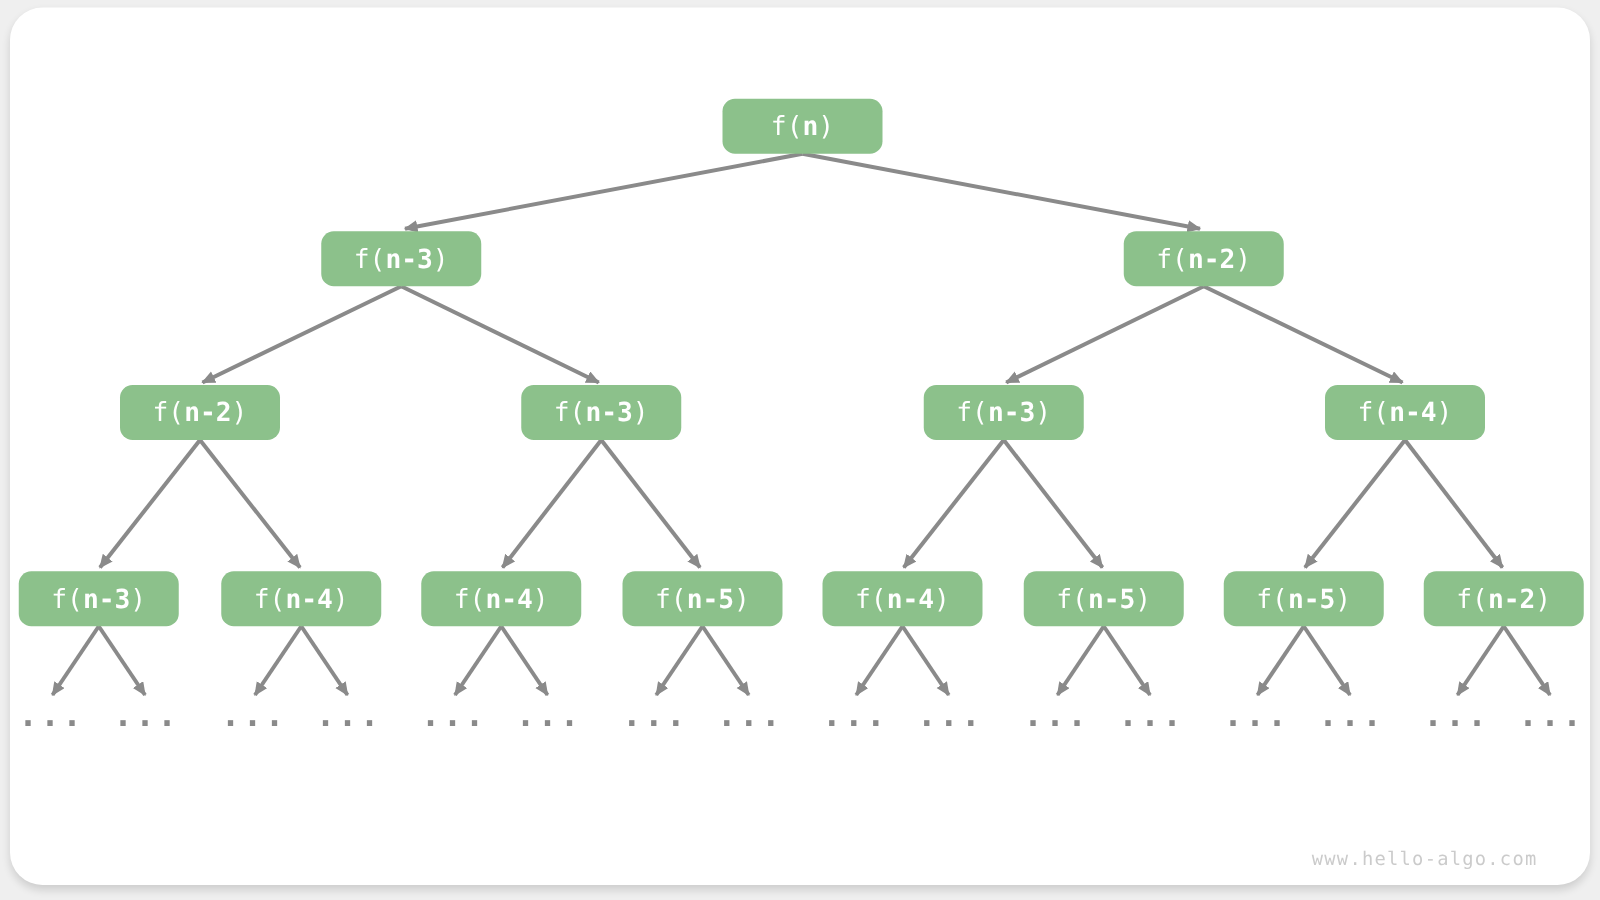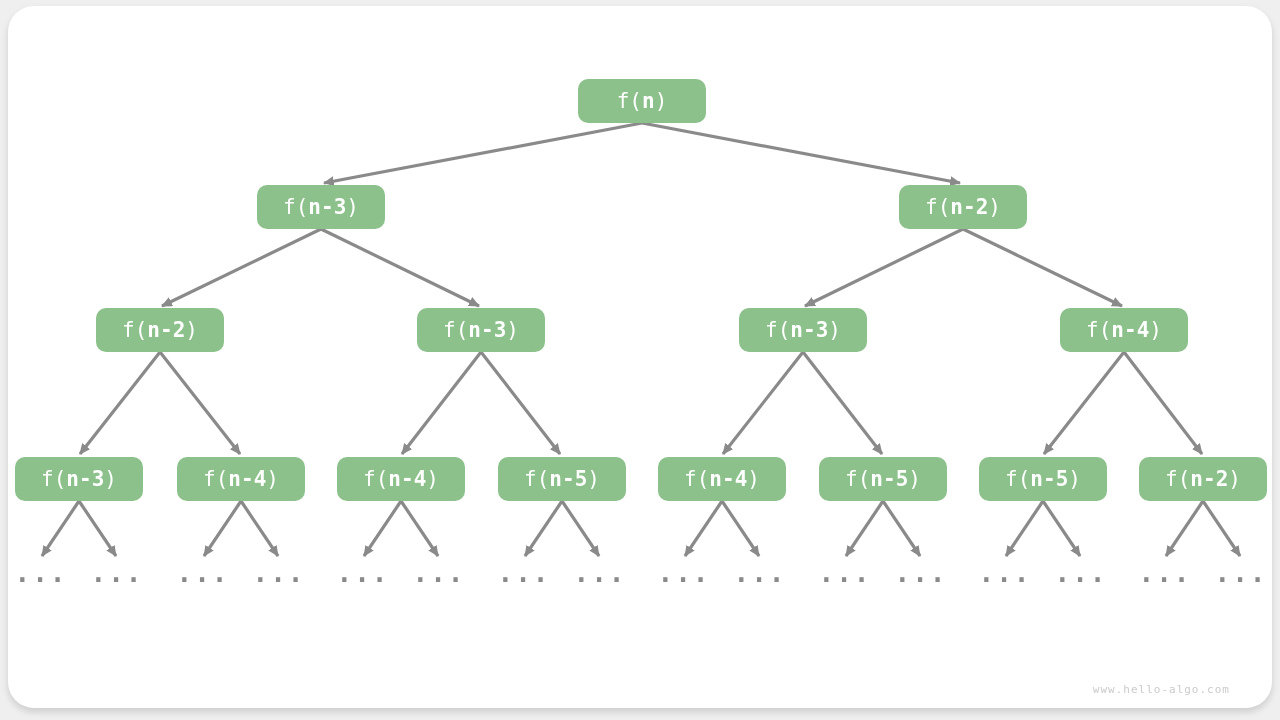--- a/index.html
+++ b/index.html
@@ -62,21 +62,21 @@
     font-size:26px;
     font-weight:bold;
     letter-spacing:2px;
     line-height:1;
   }
   .watermark{
     position:absolute;
     right:50px;
     bottom:24px;
     color:var(--watermark);
-    font-size:11px;
+    font-size:15px;
     letter-spacing:1px;
   }
 </style>
 </head>
 <body>
 
 <div class="card"></div>
 
 <div class="stage">
 

